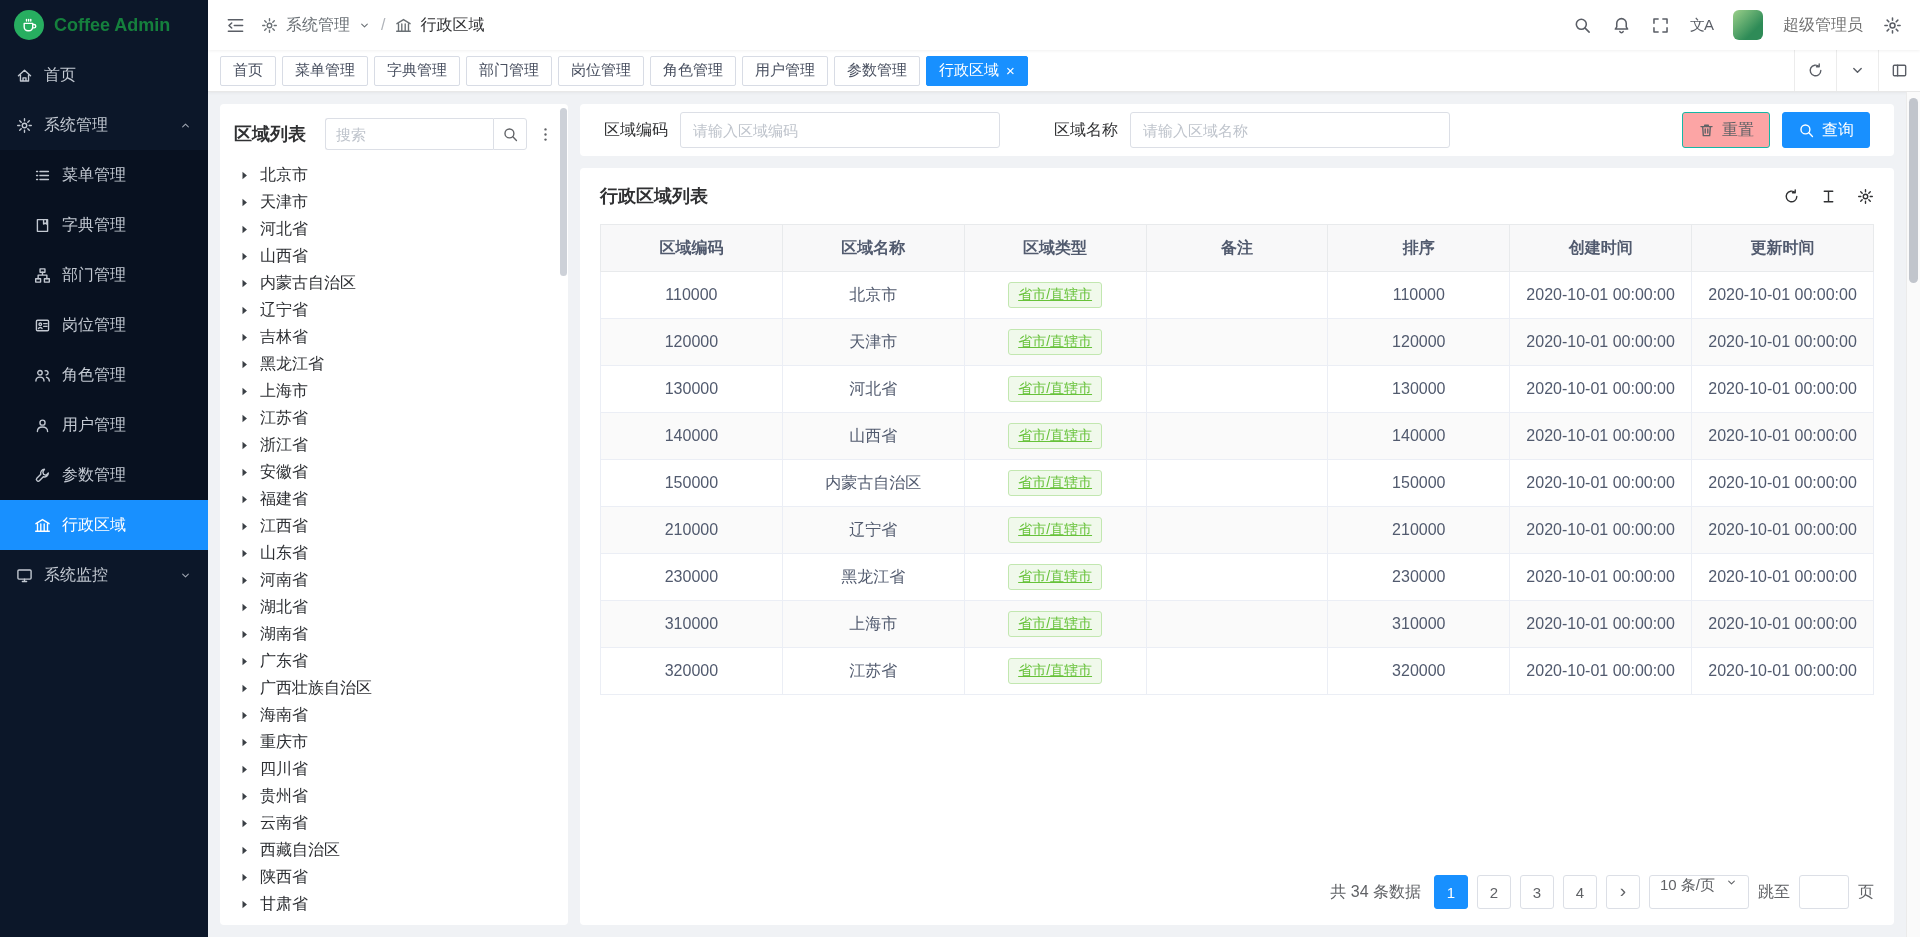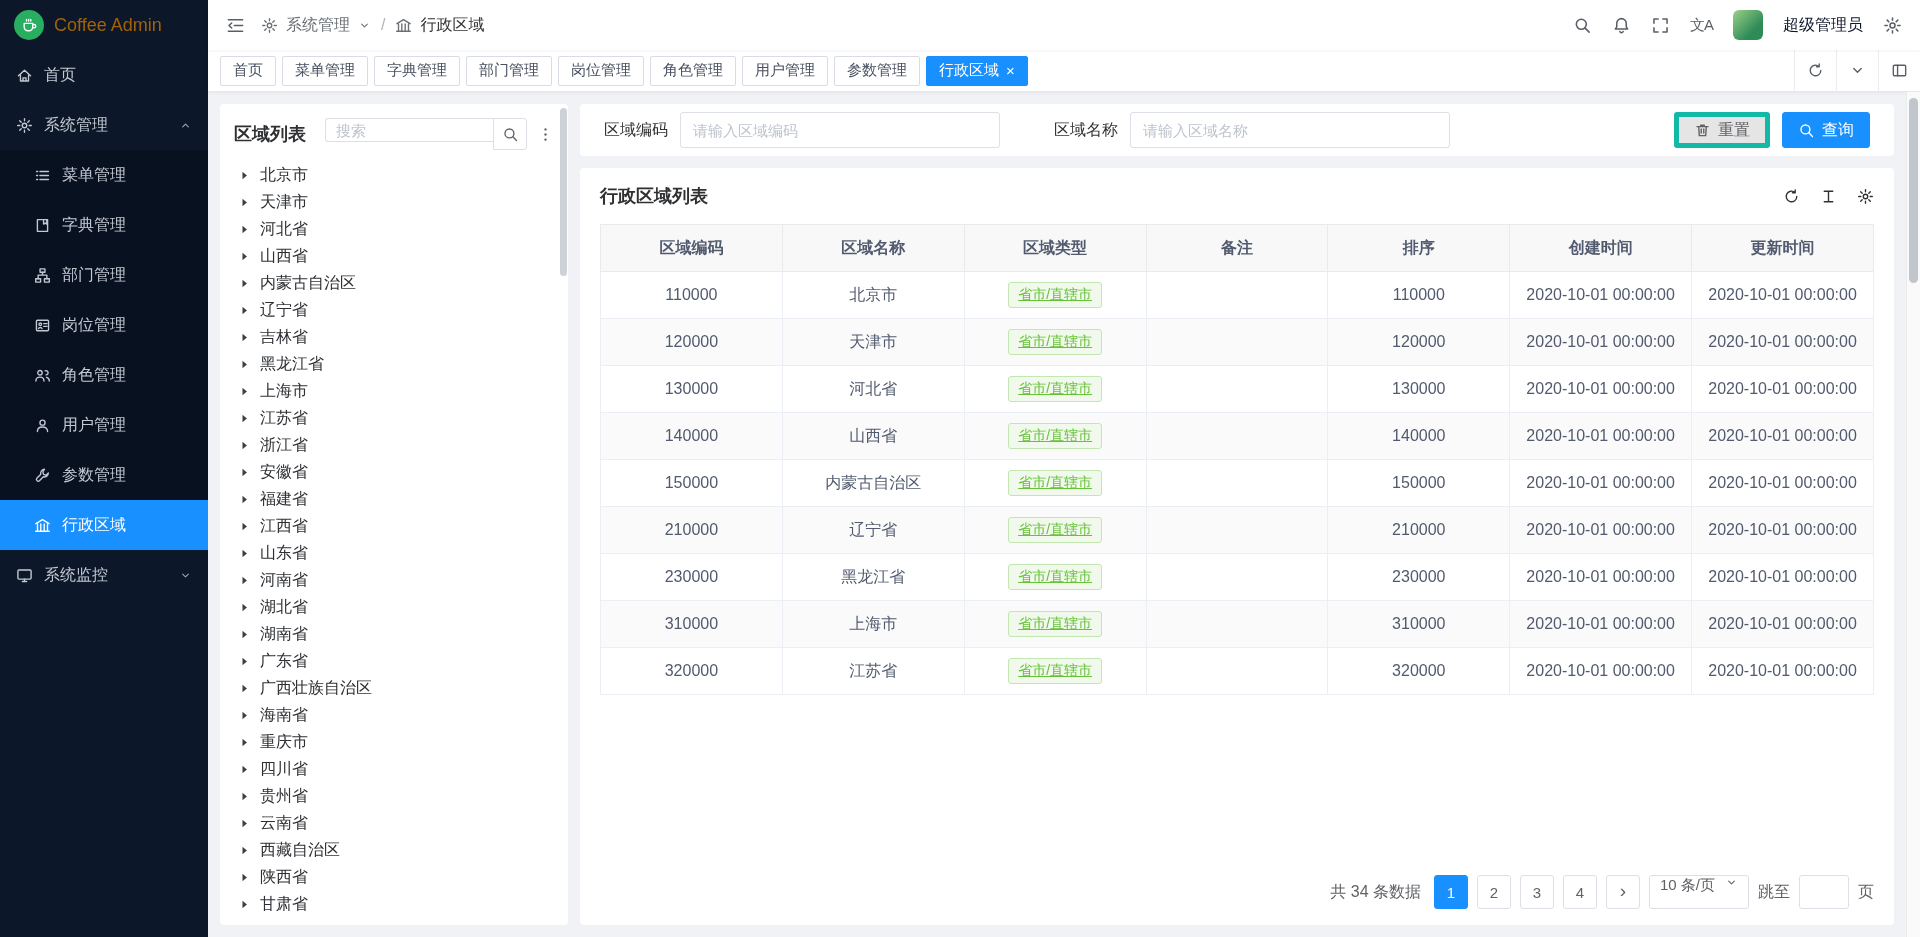--- a/index.html
+++ b/index.html
@@ -13,21 +13,21 @@
   
   svg.ic { width: 17px; height: 17px; fill: none; stroke: currentColor;
            stroke-width: 1.3; stroke-linecap: round; stroke-linejoin: round; flex-shrink: 0; }
   svg.ic-lg { width: 19px; height: 19px; }
   svg.ic-sm { width: 13px; height: 13px; }
 
   
   .sidebar { width: 208px; background: #0c1729; color: #c3c9d2; flex-shrink: 0;
              display: flex; flex-direction: column; }
   .logo { height: 50px; display: flex; align-items: center; gap: 10px; padding: 0 14px;
-          color: #a16207; font-weight: normal; font-size: 18px; flex-shrink: 0; }
+          color: #15803d; font-weight: bold; font-size: 18px; flex-shrink: 0; }
   .logo-badge { width: 30px; height: 30px; border-radius: 50%; background: #27ae60;
                 display: flex; align-items: center; justify-content: center; color: #fff; }
   .menu { flex: 1; overflow: hidden; }
   .menu-item { height: 50px; display: flex; align-items: center; gap: 11px;
                padding: 0 16px; font-size: 16px; cursor: pointer; color: #c3c9d2; }
   .menu-item .arrow { margin-left: auto; opacity: .8; }
   .submenu { background: #081120; }
   .submenu .menu-item { padding-left: 34px; }
   .menu-item.active { background: #1890ff; color: #fff; }
 
@@ -37,21 +37,21 @@
   .topbar { height: 50px; background: #fff; display: flex; align-items: center;
             padding: 0 18px; gap: 16px; flex-shrink: 0; position: relative; z-index: 3;
             box-shadow: 0 1px 3px rgba(0,0,0,.06); }
   .topbar .tool { color: #5a5e66; display: flex; align-items: center; cursor: pointer; }
   .crumb { display: flex; align-items: center; gap: 8px; color: #6a7075; font-size: 16px; }
   .crumb .sep { color: #b0b4ba; margin: 0 2px; }
   .crumb .current { color: #303133; }
   .topbar-right { margin-left: auto; display: flex; align-items: center; gap: 20px; color: #5a5e66; }
   .avatar { width: 30px; height: 30px; border-radius: 6px;
             background: linear-gradient(135deg,#9bd08a,#2e8b57 70%); }
-  .username { font-size: 16px; color: #0f172a; }
+  .username { font-size: 16px; color: #737373; }
   .translate-glyph { font-size: 15px; letter-spacing: -1px; cursor: pointer; }
 
   
   .tabbar { height: 42px; background: #fff; display: flex; align-items: center;
             padding: 0 0 0 12px; gap: 6px; flex-shrink: 0; position: relative; z-index: 2;
             border-bottom: 1px solid #e8e8e8; box-shadow: 0 1px 3px rgba(0,0,0,.05); }
   .tab { height: 30px; display: flex; align-items: center; gap: 7px; padding: 0 12px;
          border: 1px solid #d8dce5; background: #fff; color: #495060; font-size: 15px;
          cursor: pointer; border-radius: 2px; white-space: nowrap; }
   .tab.active { background: #1890ff; border-color: #1890ff; color: #fff; }
@@ -63,21 +63,21 @@
 
   
   .content { flex: 1; display: flex; padding: 12px 26px 12px 12px; gap: 12px; min-height: 0; }
 
   
   .tree-panel { width: 348px; background: #fff; border-radius: 4px; padding: 14px;
                 display: flex; flex-direction: column; flex-shrink: 0; position: relative; }
   .tree-head { display: flex; align-items: center; gap: 10px; margin-bottom: 12px; }
   .tree-title { font-size: 18px; font-weight: bold; color: #303133; margin-right: auto; white-space: nowrap; }
   .tree-search { display: flex; }
-  .tree-search input { width: 168px; height: 24px; border: 1px solid #dcdfe6; border-right: none;
+  .tree-search input { width: 168px; height: 32px; border: 1px solid #dcdfe6; border-right: none;
                        border-radius: 3px 0 0 3px; padding: 4px 10px; font-size: 15px; outline: none;
                        font-family: inherit; color: #303133; }
   .tree-search input::placeholder { color: #bfc4cc; }
   .tree-search button { width: 34px; height: 32px; border: 1px solid #dcdfe6; background: #fff;
                         border-radius: 0 3px 3px 0; color: #606266; display: flex;
                         align-items: center; justify-content: center; cursor: pointer; }
   .dots-btn { background: none; border: none; color: #606266; cursor: pointer;
               display: flex; align-items: center; }
   .tree-list { flex: 1; overflow: hidden; }
   .tree-item { height: 27px; display: flex; align-items: center; gap: 9px; font-size: 16px;
@@ -92,21 +92,21 @@
   .filter-card { background: #fff; border-radius: 4px; height: 52px; display: flex;
                  align-items: center; padding: 0 24px; gap: 12px; flex-shrink: 0; }
   .filter-label { font-size: 16px; color: #303133; white-space: nowrap; }
   .filter-label.second { margin-left: 42px; }
   .filter-input { width: 320px; height: 36px; border: 1px solid #dcdfe6; border-radius: 3px;
                   padding: 0 12px; font-size: 15px; outline: none; font-family: inherit; color: #303133; }
   .filter-input::placeholder { color: #bfc4cc; }
   .filter-spacer { flex: 1; }
   .btn { height: 36px; display: inline-flex; align-items: center; gap: 7px; padding: 0 15px;
          border-radius: 3px; font-size: 16px; cursor: pointer; font-family: inherit; white-space: nowrap; }
-  .btn-default { background: #e5e5e5; border: 5px solid #14b8a6; color: #606266; }
+  .btn-default { background: #fca5a5; border: 1px solid #14b8a6; color: #606266; }
   .btn-primary { background: #1890ff; border: 1px solid #1890ff; color: #fff; }
 
   .table-card { flex: 1; background: #fff; border-radius: 4px; padding: 16px 20px;
                 display: flex; flex-direction: column; min-height: 0; }
   .card-head { display: flex; align-items: center; margin-bottom: 16px; }
   .card-title { font-size: 18px; font-weight: bold; color: #303133; font-family: Liberation Mono, monospace; }
   .card-tools { margin-left: auto; display: flex; gap: 20px; color: #303133; }
   .card-tools .tool { cursor: pointer; display: flex; align-items: center; }
 
   table { width: 100%; border-collapse: collapse; table-layout: fixed; }

